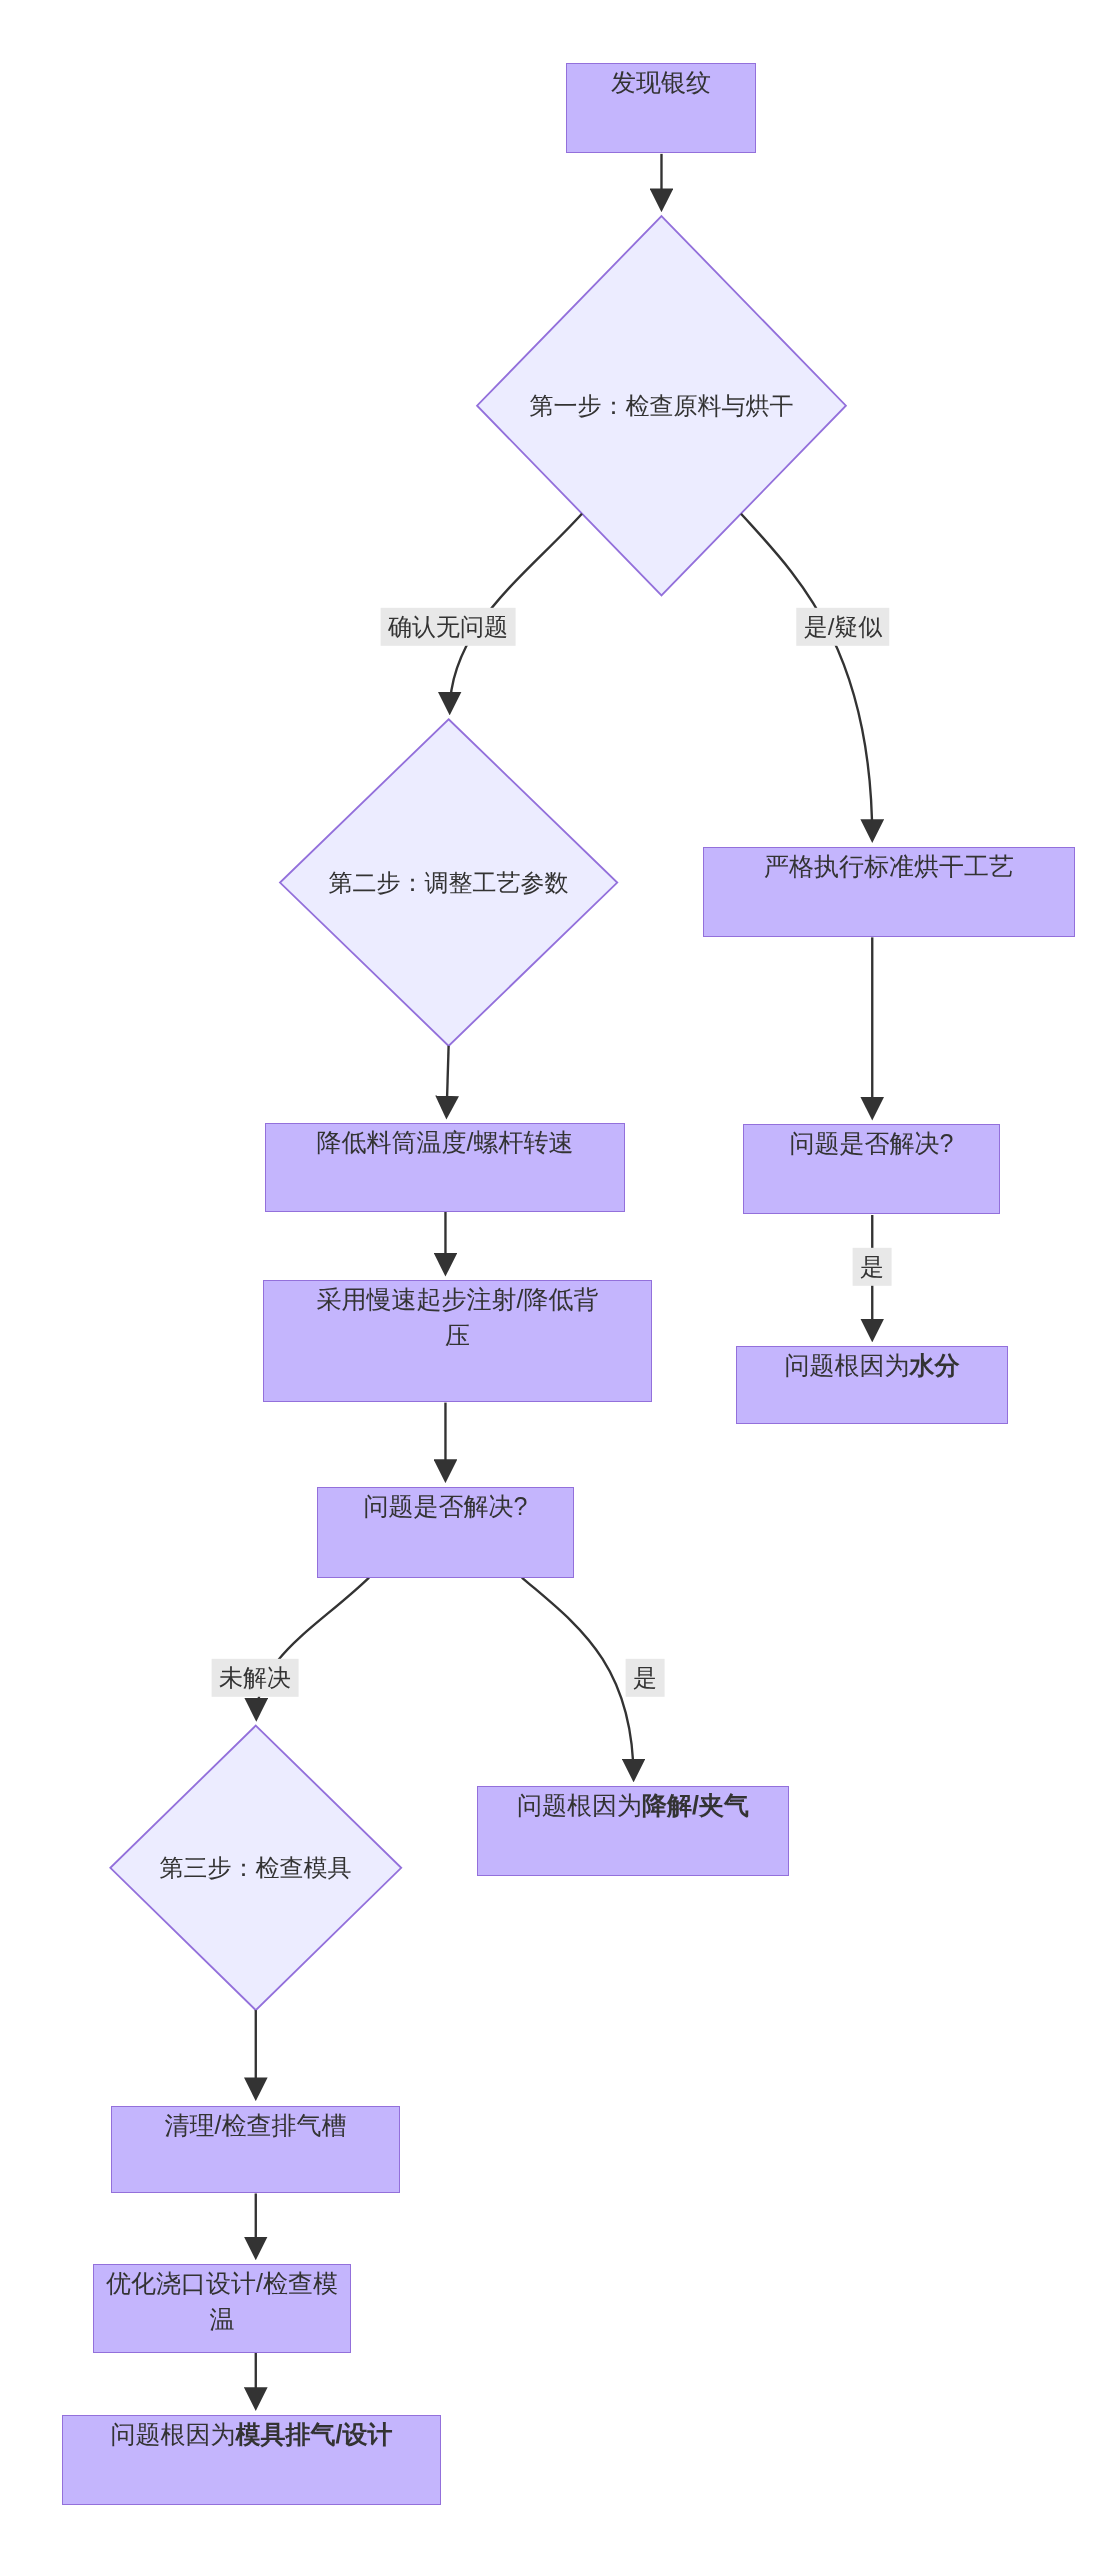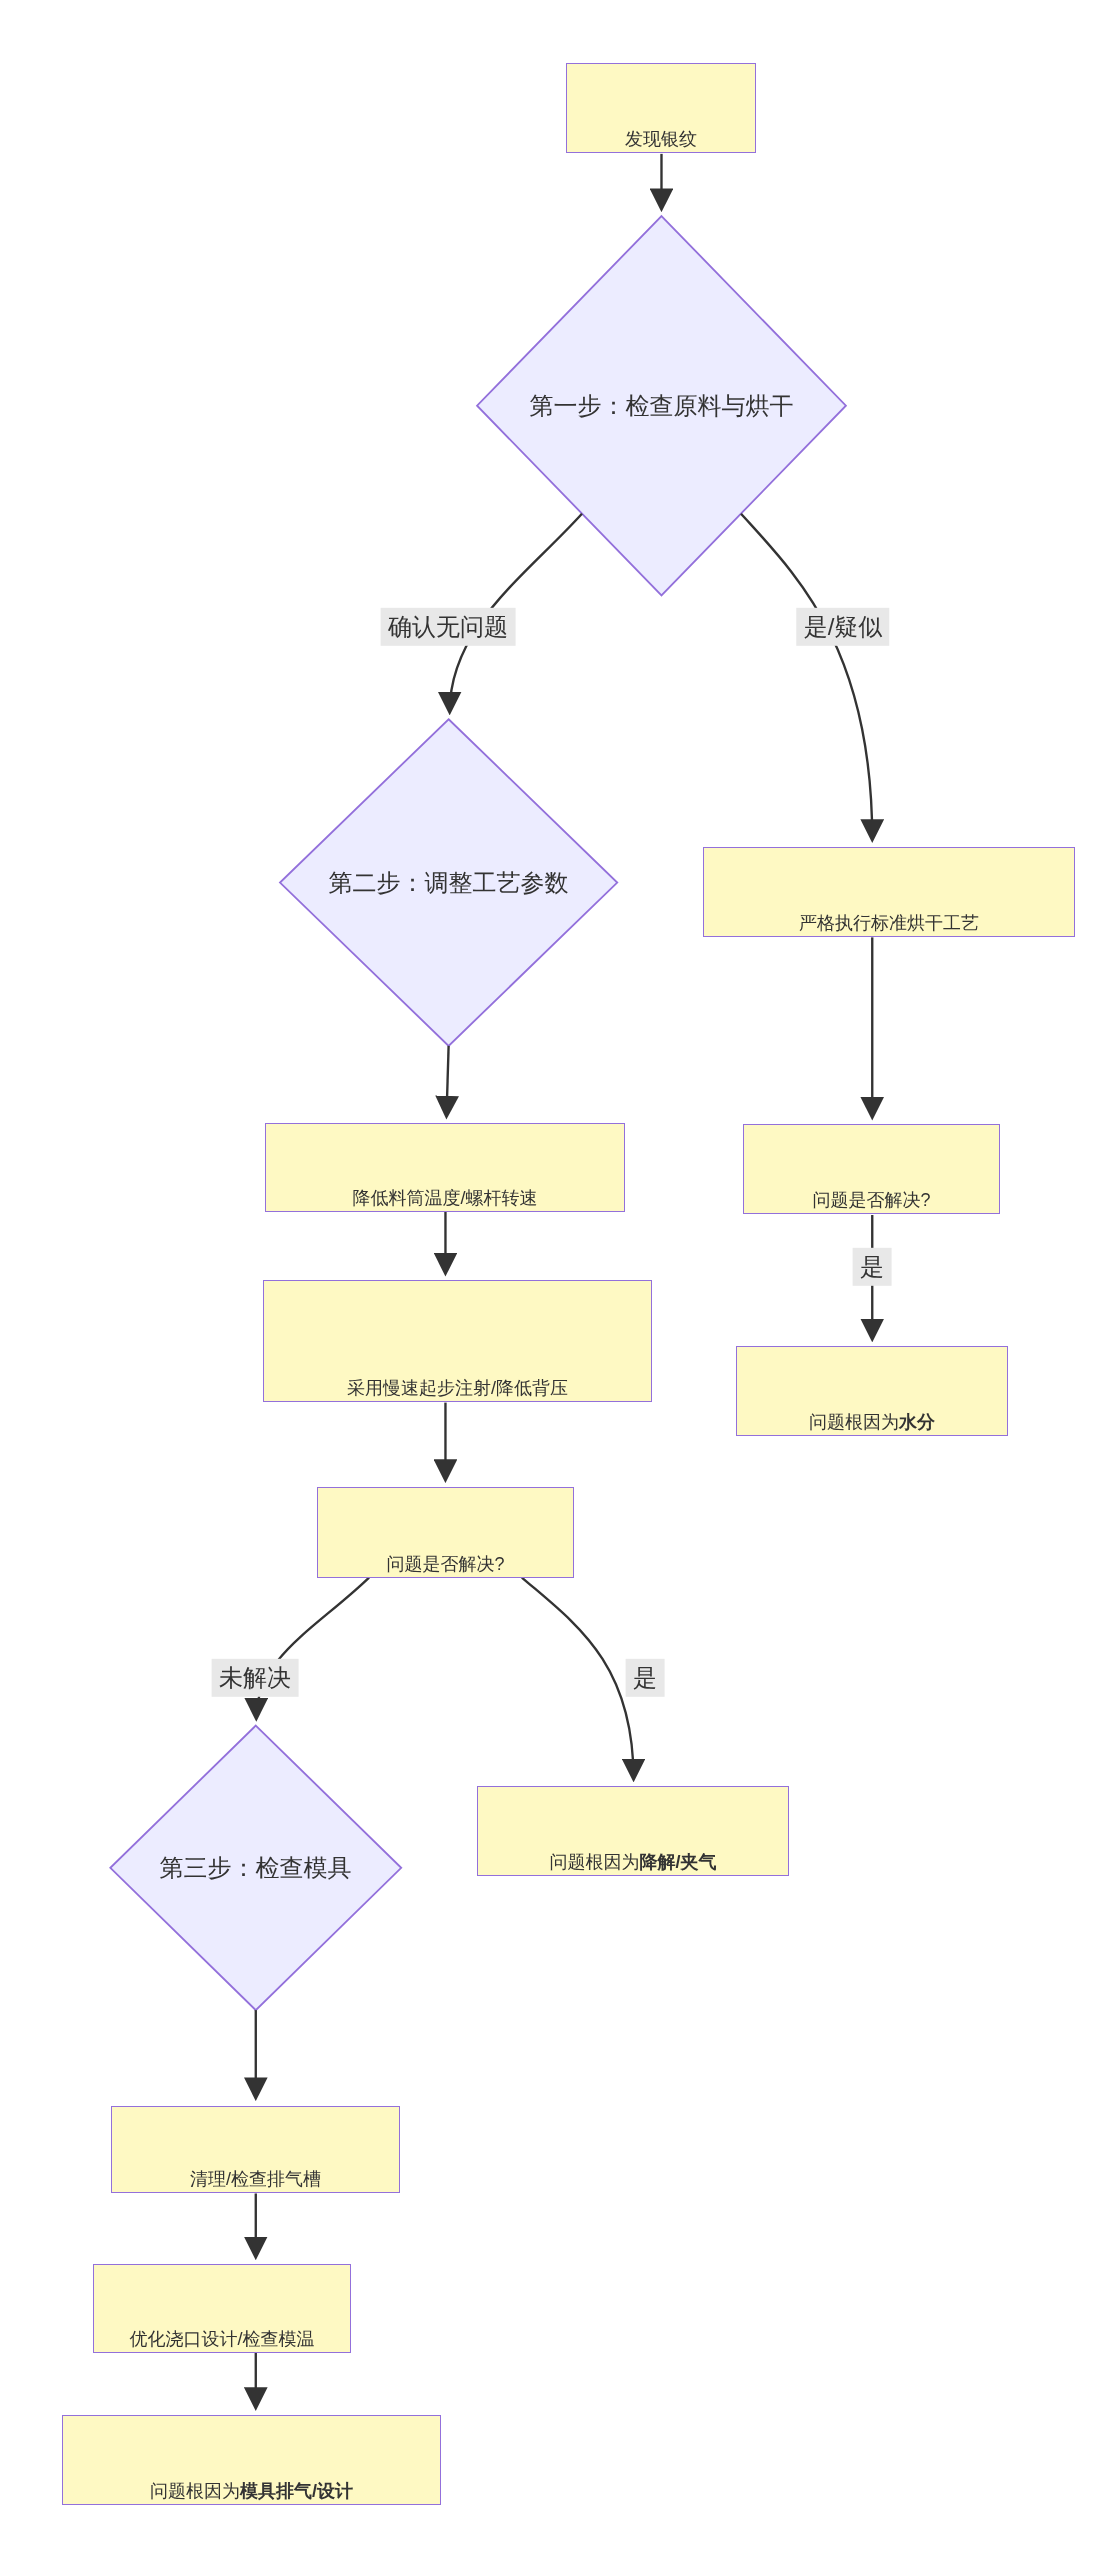--- a/index.html
+++ b/index.html
@@ -7,24 +7,24 @@
     position:relative;
     width:1108px;height:2576px;
     background:#ffffff;
     font-family:"Liberation Sans","DejaVu Sans",sans-serif;
     color:#333333;
     overflow:hidden;
   }
   svg.layer{position:absolute;left:0;top:0;}
   .box{
     position:absolute;
-    background:#fef9c3;
+    background:#c4b5fd;
     border:1.6px solid #9370DB;
-    display:flex;align-items:flex-end;justify-content:center;
-    font-size:18px;line-height:1.45;color:#333333;
+    display:flex;align-items:flex-start;justify-content:center;
+    font-size:25px;line-height:1.45;color:#333333;
     text-align:center;box-sizing:border-box;
   }
   .dtext{
     position:absolute;
     display:flex;align-items:center;justify-content:center;
     font-size:24px;color:#333333;text-align:center;
     white-space:nowrap;
   }
   .elabel{
     position:absolute;
@@ -73,21 +73,21 @@
   </div>
 
   <div class="box" style="left:703px;top:847px;width:372px;height:90px;">
     <span>严格执行标准烘干工艺</span>
   </div>
 
   <div class="box" style="left:743px;top:1124px;width:257px;height:90px;">
     <span>问题是否解决?</span>
   </div>
 
-  <div class="box" style="left:736px;top:1346px;width:272px;height:90px;">
+  <div class="box" style="left:736px;top:1346px;width:272px;height:78px;">
     <span><span>问题根因为</span><b>水分</b></span>
   </div>
 
   <div class="box" style="left:265px;top:1123px;width:360px;height:89px;">
     <span>降低料筒温度/螺杆转速</span>
   </div>
 
   <div class="box" style="left:251px;top:1280px;width:389px;height:122px;margin-left:12px;">
     <span class="wraplimit">采用慢速起步注射/降低背压</span>
   </div>

